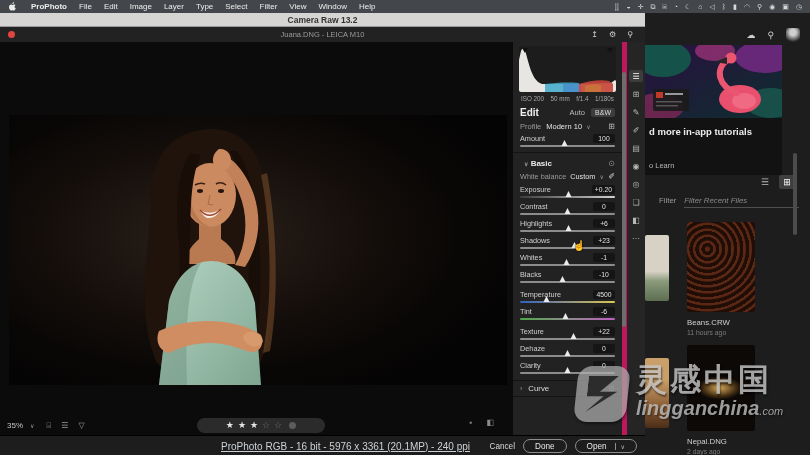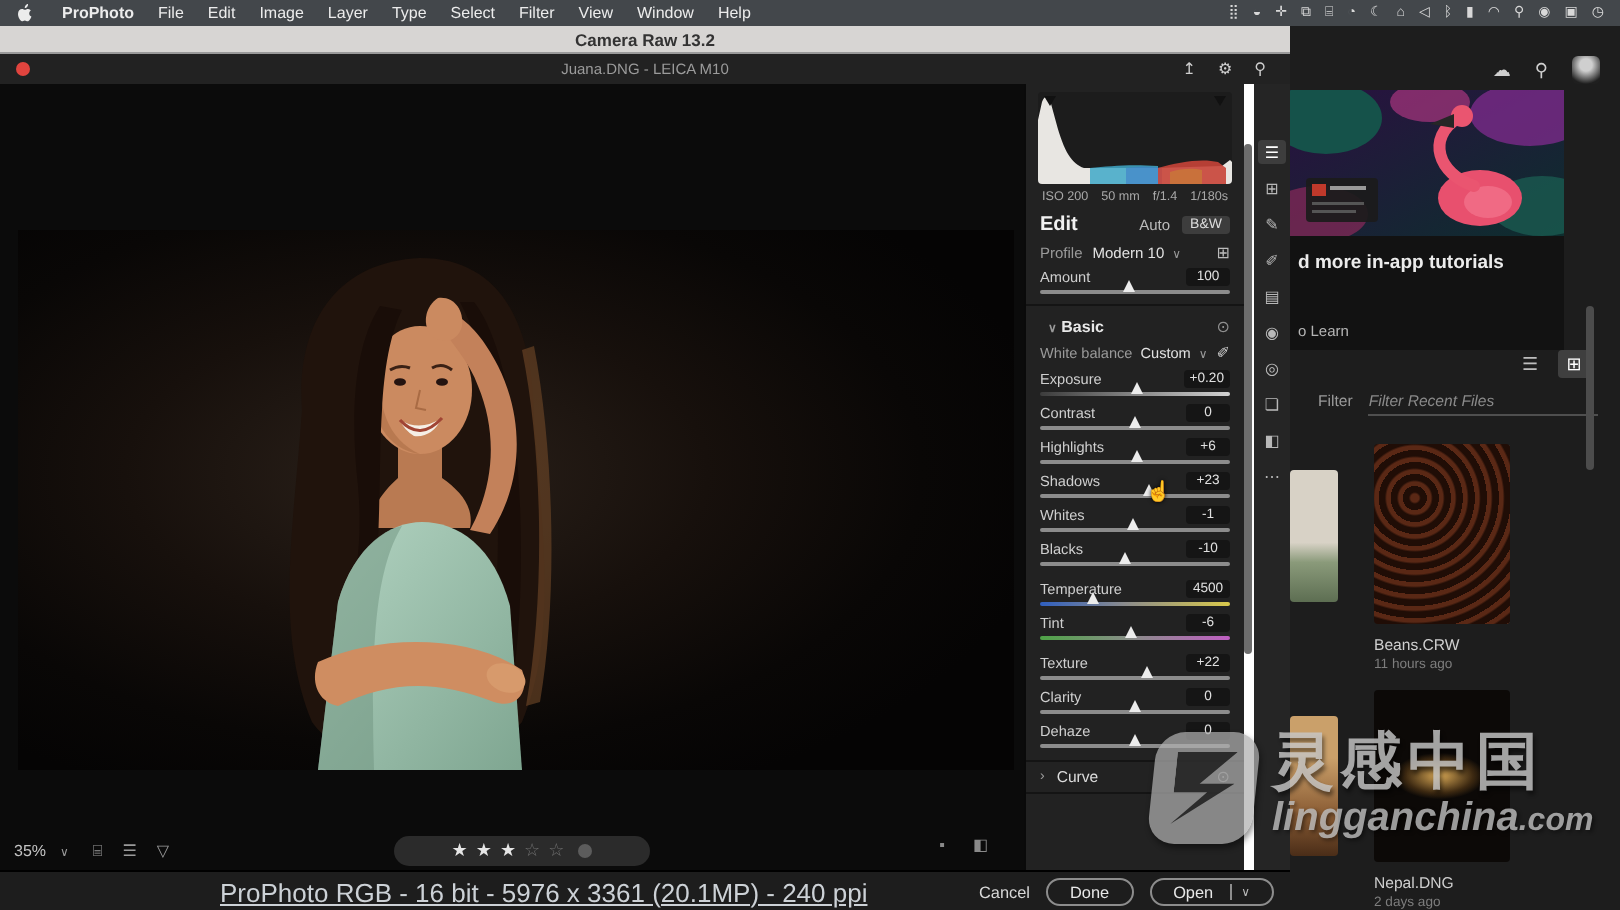--- a/index.html
+++ b/index.html
@@ -13,21 +13,21 @@
   .menubar .apple{margin:0 9px 0 8px;display:flex;align-items:center}
   .menubar .mitem{padding:0 6px;white-space:nowrap}
   .menubar .mitem.first{font-weight:bold}
   .tray{margin-left:auto;display:flex;align-items:center;gap:7px;padding-right:8px;font-size:7px;color:#d8d8d8}
   .tray span{display:inline-block;line-height:13px}
 
   
   .titlebar{left:0;top:13px;width:645px;height:14px;background:#d7d5d3;color:#333;font-size:8.5px;
             font-weight:bold;display:flex;align-items:center;justify-content:center;z-index:20;
             border-bottom:1px solid #9a9a9a;box-sizing:border-box}
-  .dialog{left:0;top:27px;width:645px;height:428px;background:#ffffff;z-index:20}
+  .dialog{left:0;top:27px;width:645px;height:428px;background:#be185d;z-index:20}
   .dlg-header{left:0;top:0;width:645px;height:15px;background:#222;display:flex;align-items:center}
   .dot-close{width:7px;height:7px;border-radius:50%;background:#e0443e;margin-left:8px}
   .file-info{position:absolute;left:0;right:0;text-align:center;font-size:7.5px;color:#9b9b9b}
   .hdr-icons{margin-left:auto;display:flex;gap:11px;padding-right:12px;font-size:8px;color:#cfcfcf;z-index:2}
 
   
   .canvas{left:0;top:15px;width:512px;height:393px;background:#0b0b0b;overflow:hidden}
   .photo{left:9px;top:73px;width:498px;height:270px;background:#000;overflow:hidden}
   .viewbar{left:0;top:374px;width:512px;height:19px;display:flex;align-items:center;font-size:8px;color:#c4c4c4}
   .zoomsel{display:flex;align-items:center;gap:3px;padding-left:7px}
@@ -87,21 +87,21 @@
 
   
   .toolstrip{left:627px;top:15px;width:18px;height:393px;background:#252525;display:flex;flex-direction:column;
              align-items:center;padding-top:28px;box-sizing:border-box;gap:6px}
   .tool{width:14px;height:12px;display:flex;align-items:center;justify-content:center;font-size:8px;color:#b8b8b8;border-radius:2px}
   .tool.active{background:#3d3d3d;color:#fff}
 
   
   .dlg-footer{left:0;top:408px;width:645px;height:20px;background:#1d1d1d;border-top:1px solid #000;
               display:flex;align-items:center}
-  .doclink{position:absolute;left:110px;width:360px;text-align:left;font-size:13px;color:#ccd1d6;
+  .doclink{position:absolute;left:110px;width:360px;text-align:right;font-size:10px;color:#ccd1d6;
            text-decoration:underline}
   .foot-btns{margin-left:auto;display:flex;align-items:center;gap:8px;padding-right:8px}
   .cancel{font-size:8.2px;color:#d8d8d8}
   .pill{border:1px solid #8d8d8d;border-radius:9px;padding:1.5px 11px;font-size:8.2px;color:#e8e8e8;display:flex;align-items:center}
   .pill .sep{border-left:1px solid #8d8d8d;margin-left:8px;padding-left:5px;font-size:6px;color:#bbb}
 
   
   .home{left:645px;top:13px;width:165px;height:442px;background:#1d1d1d;z-index:5}
   .home-top{position:absolute;left:0;top:14px;width:165px;height:16px;display:flex;align-items:center;
             justify-content:flex-end;gap:12px;padding-right:10px;box-sizing:border-box;color:#cfcfcf;font-size:9px}
@@ -132,21 +132,21 @@
              gap:8px;opacity:.88;pointer-events:none}
   .wm-logo{width:52px;height:56px;border-radius:14px;background:rgba(175,175,175,.82);position:relative;
            transform:skewX(-6deg);box-shadow:1px 2px 3px rgba(0,0,0,.5)}
   .wm-logo:before{content:"";position:absolute;left:11px;top:10px;right:11px;bottom:10px;background:#2e2e2e;
            clip-path:polygon(0 0,100% 0,42% 44%,100% 44%,0 100%,56% 56%,0 56%)}
   .wm-text{display:flex;flex-direction:column}
   .wm-cn{font-size:31px;font-weight:bold;letter-spacing:3px;color:rgba(200,200,200,.92);
          text-shadow:1px 2px 2px rgba(0,0,0,.55);line-height:34px}
   .wm-en{font-size:20px;font-weight:bold;font-style:italic;color:rgba(190,190,190,.92);
          text-shadow:1px 1px 2px rgba(0,0,0,.55);line-height:22px}
-  .wm-tld{font-size:16px;font-weight:bold}
+  .wm-tld{font-size:11px;font-weight:normal}
 </style>
 </head>
 <body>
 
 <div class="abs menubar">
   <span class="apple">
     <svg width="8" height="9" viewBox="0 0 8 9">
         <path fill="#ececec" d="M5.6 1.4c.3-.4.5-.9.4-1.4-.4 0-.9.3-1.2.7-.3.3-.5.9-.4 1.3.5.1.9-.2 1.2-.6zM6.6 4.7c0-1 .8-1.5.8-1.5s-.5-.7-1.4-.7c-.7 0-1.1.4-1.5.4-.4 0-.9-.4-1.5-.4C2 2.5 1 3.4 1 5c0 1.7 1.2 3.6 2 3.6.4 0 .8-.4 1.4-.4.6 0 .9.4 1.4.4.8 0 1.7-1.6 1.9-2.4-.6-.2-1.1-.8-1.1-1.5z"></path>
       </svg>
   </span>
@@ -461,30 +461,30 @@
         <div class="sl-top">
             <span>Texture</span>
             <span class="sl-val">+22</span>
           </div>
         <div class="sl-track">
             <span class="sl-thumb" style="left: 57%;"></span>
           </div>
       </div>
       <div class="sl">
         <div class="sl-top">
+            <span>Dehaze</span>
+            <span class="sl-val">0</span>
+          </div>
+        <div class="sl-track">
+            <span class="sl-thumb" style="left: 50%;"></span>
+          </div>
+      </div>
+      <div class="sl">
+        <div class="sl-top">
             <span>Clarity</span>
-            <span class="sl-val">0</span>
-          </div>
-        <div class="sl-track">
-            <span class="sl-thumb" style="left: 50%;"></span>
-          </div>
-      </div>
-      <div class="sl">
-        <div class="sl-top">
-            <span>Dehaze</span>
             <span class="sl-val">0</span>
           </div>
         <div class="sl-track">
             <span class="sl-thumb" style="left: 50%;"></span>
           </div>
       </div>
     </div>
 
 
     <div class="fold">

